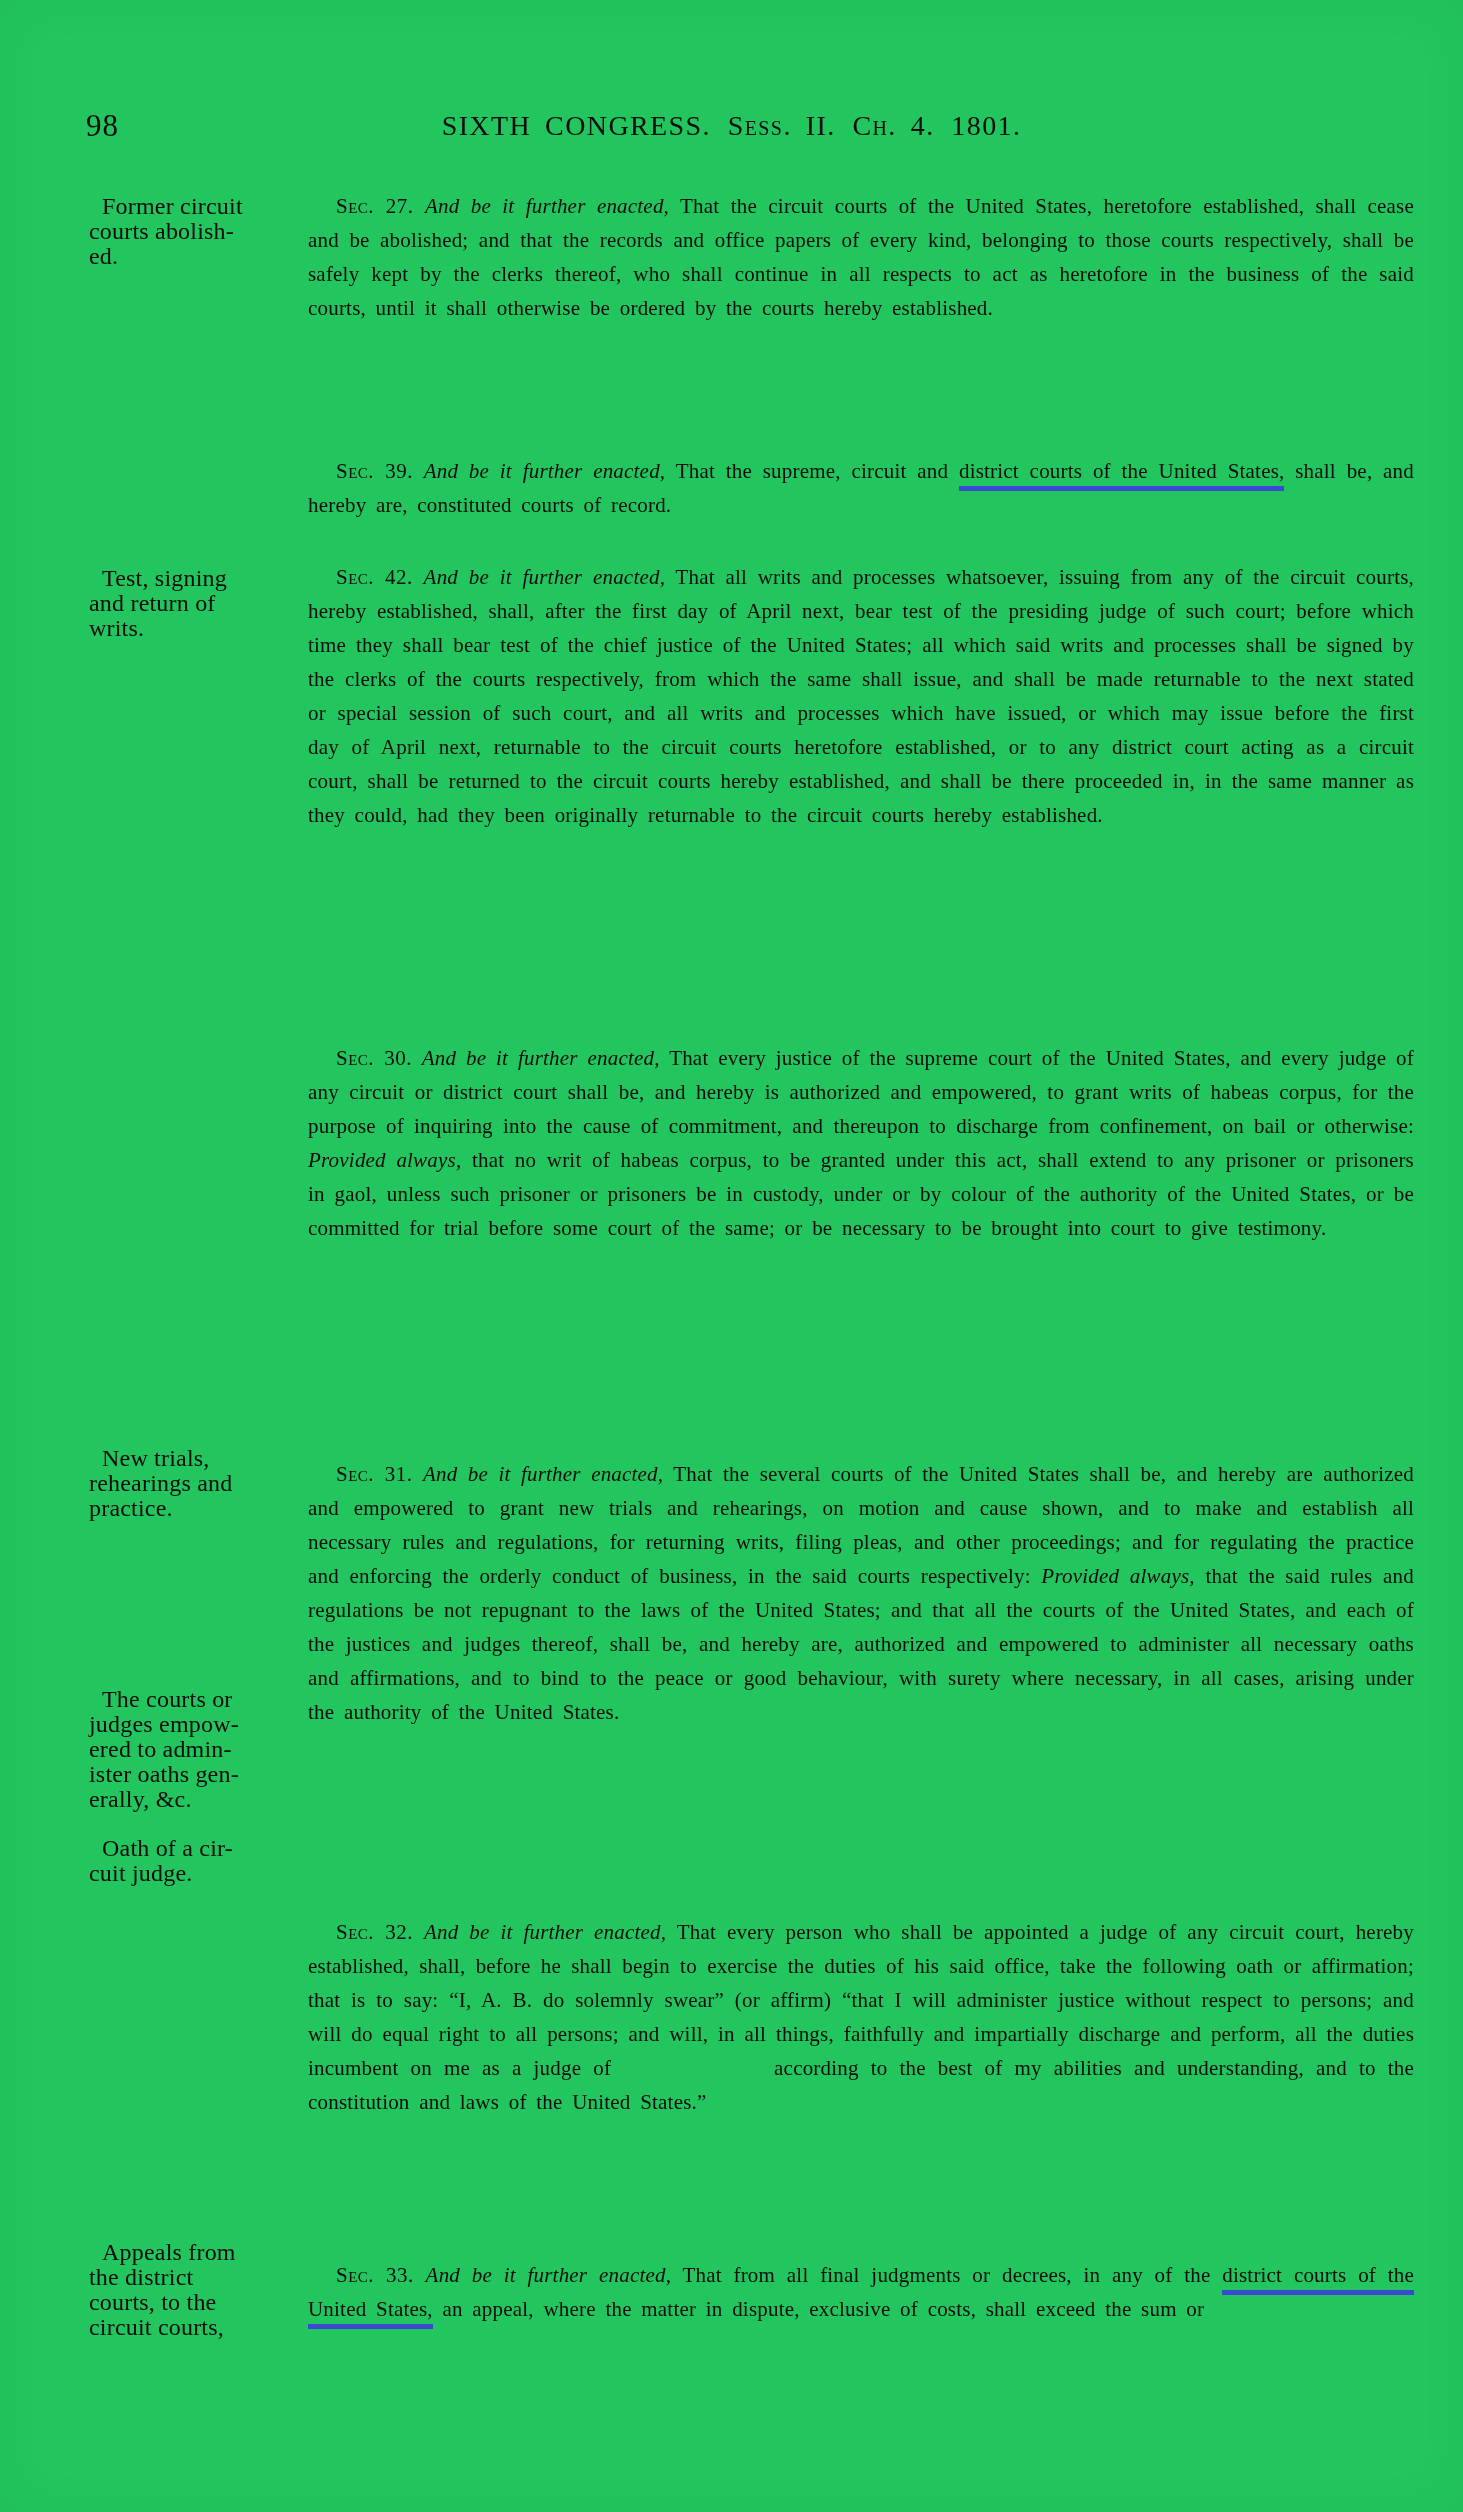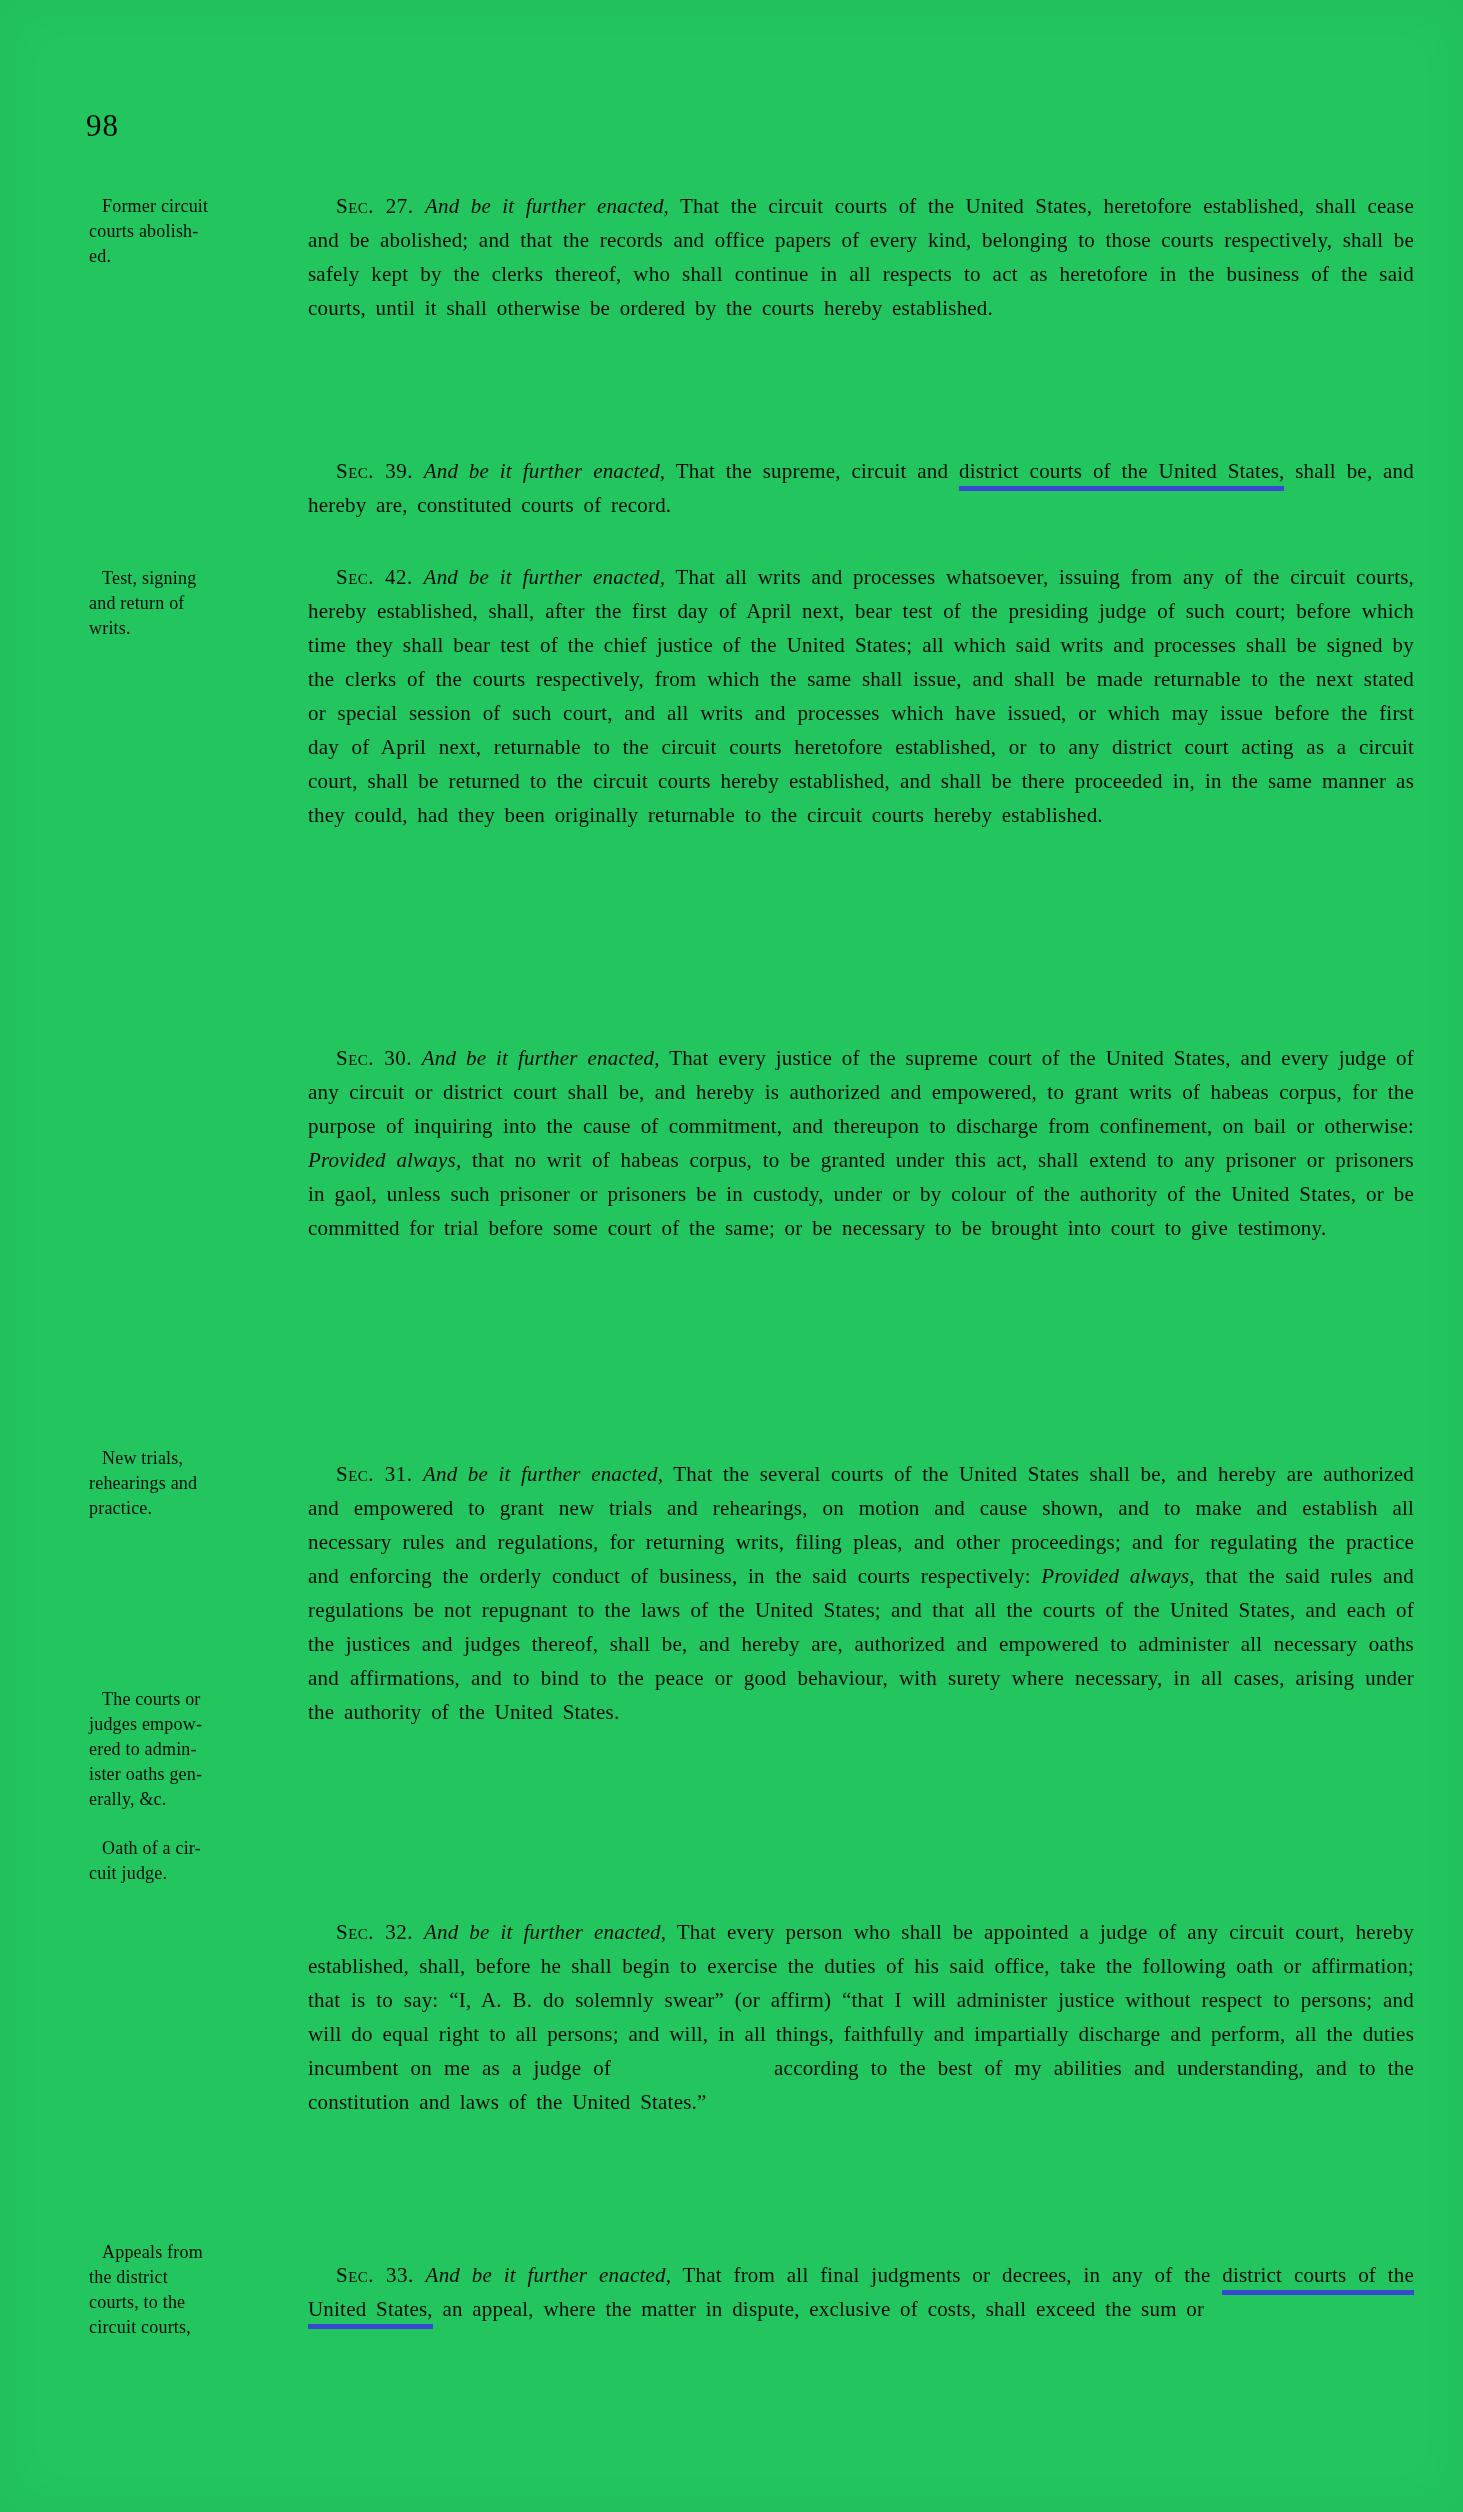--- a/index.html
+++ b/index.html
@@ -34,36 +34,39 @@
     margin:0;
   }
   .sec-label{font-variant:small-caps;letter-spacing:0.5px;}
   .enact{font-style:italic;}
   .proviso{font-style:italic;}
   .u-blue{border-bottom:5.6px solid #3a49d2;padding-bottom:2.8px;}
   .blank-gap{display:inline-block;width:163px;}
   
   .note{
     position:absolute;left:89px;width:219px;
-    font-size:18px;line-height:25px;
+    font-size:24px;line-height:25px;
     white-space:pre-line;text-indent:13px;
     letter-spacing:0.2px;margin:0;
   }
   
   .s27{top:189px}.s28{top:454px}.s29{top:560px}.s30{top:1041px}
   .s31{top:1457px}.s32{top:1915px}.s33{top:2258px}
   .n27{top:194px}.n28{top:459px}.n29{top:566px}.n30{top:1046px}
   .n31a{top:1446px}.n31b{top:1687px}.n32{top:1836px}.n33{top:2240px}
 </style>
 </head>
 <body>
 
 <div class="page">
 
   <div class="pagenum">98</div>
+  <div class="runhead">
+    <span>SIXTH CONGRESS.</span><span class="sc">Sess. II.</span><span class="sc">Ch. 4.</span><span>1801.</span>
+  </div>
 
   <p class="note n27">Former circuit
 courts abolish-
 ed.</p>
   <p class="note n29">Test, signing
 and return of
 writs.</p>
   <p class="note n31b">The courts or
 judges empow-
 ered to admin-

